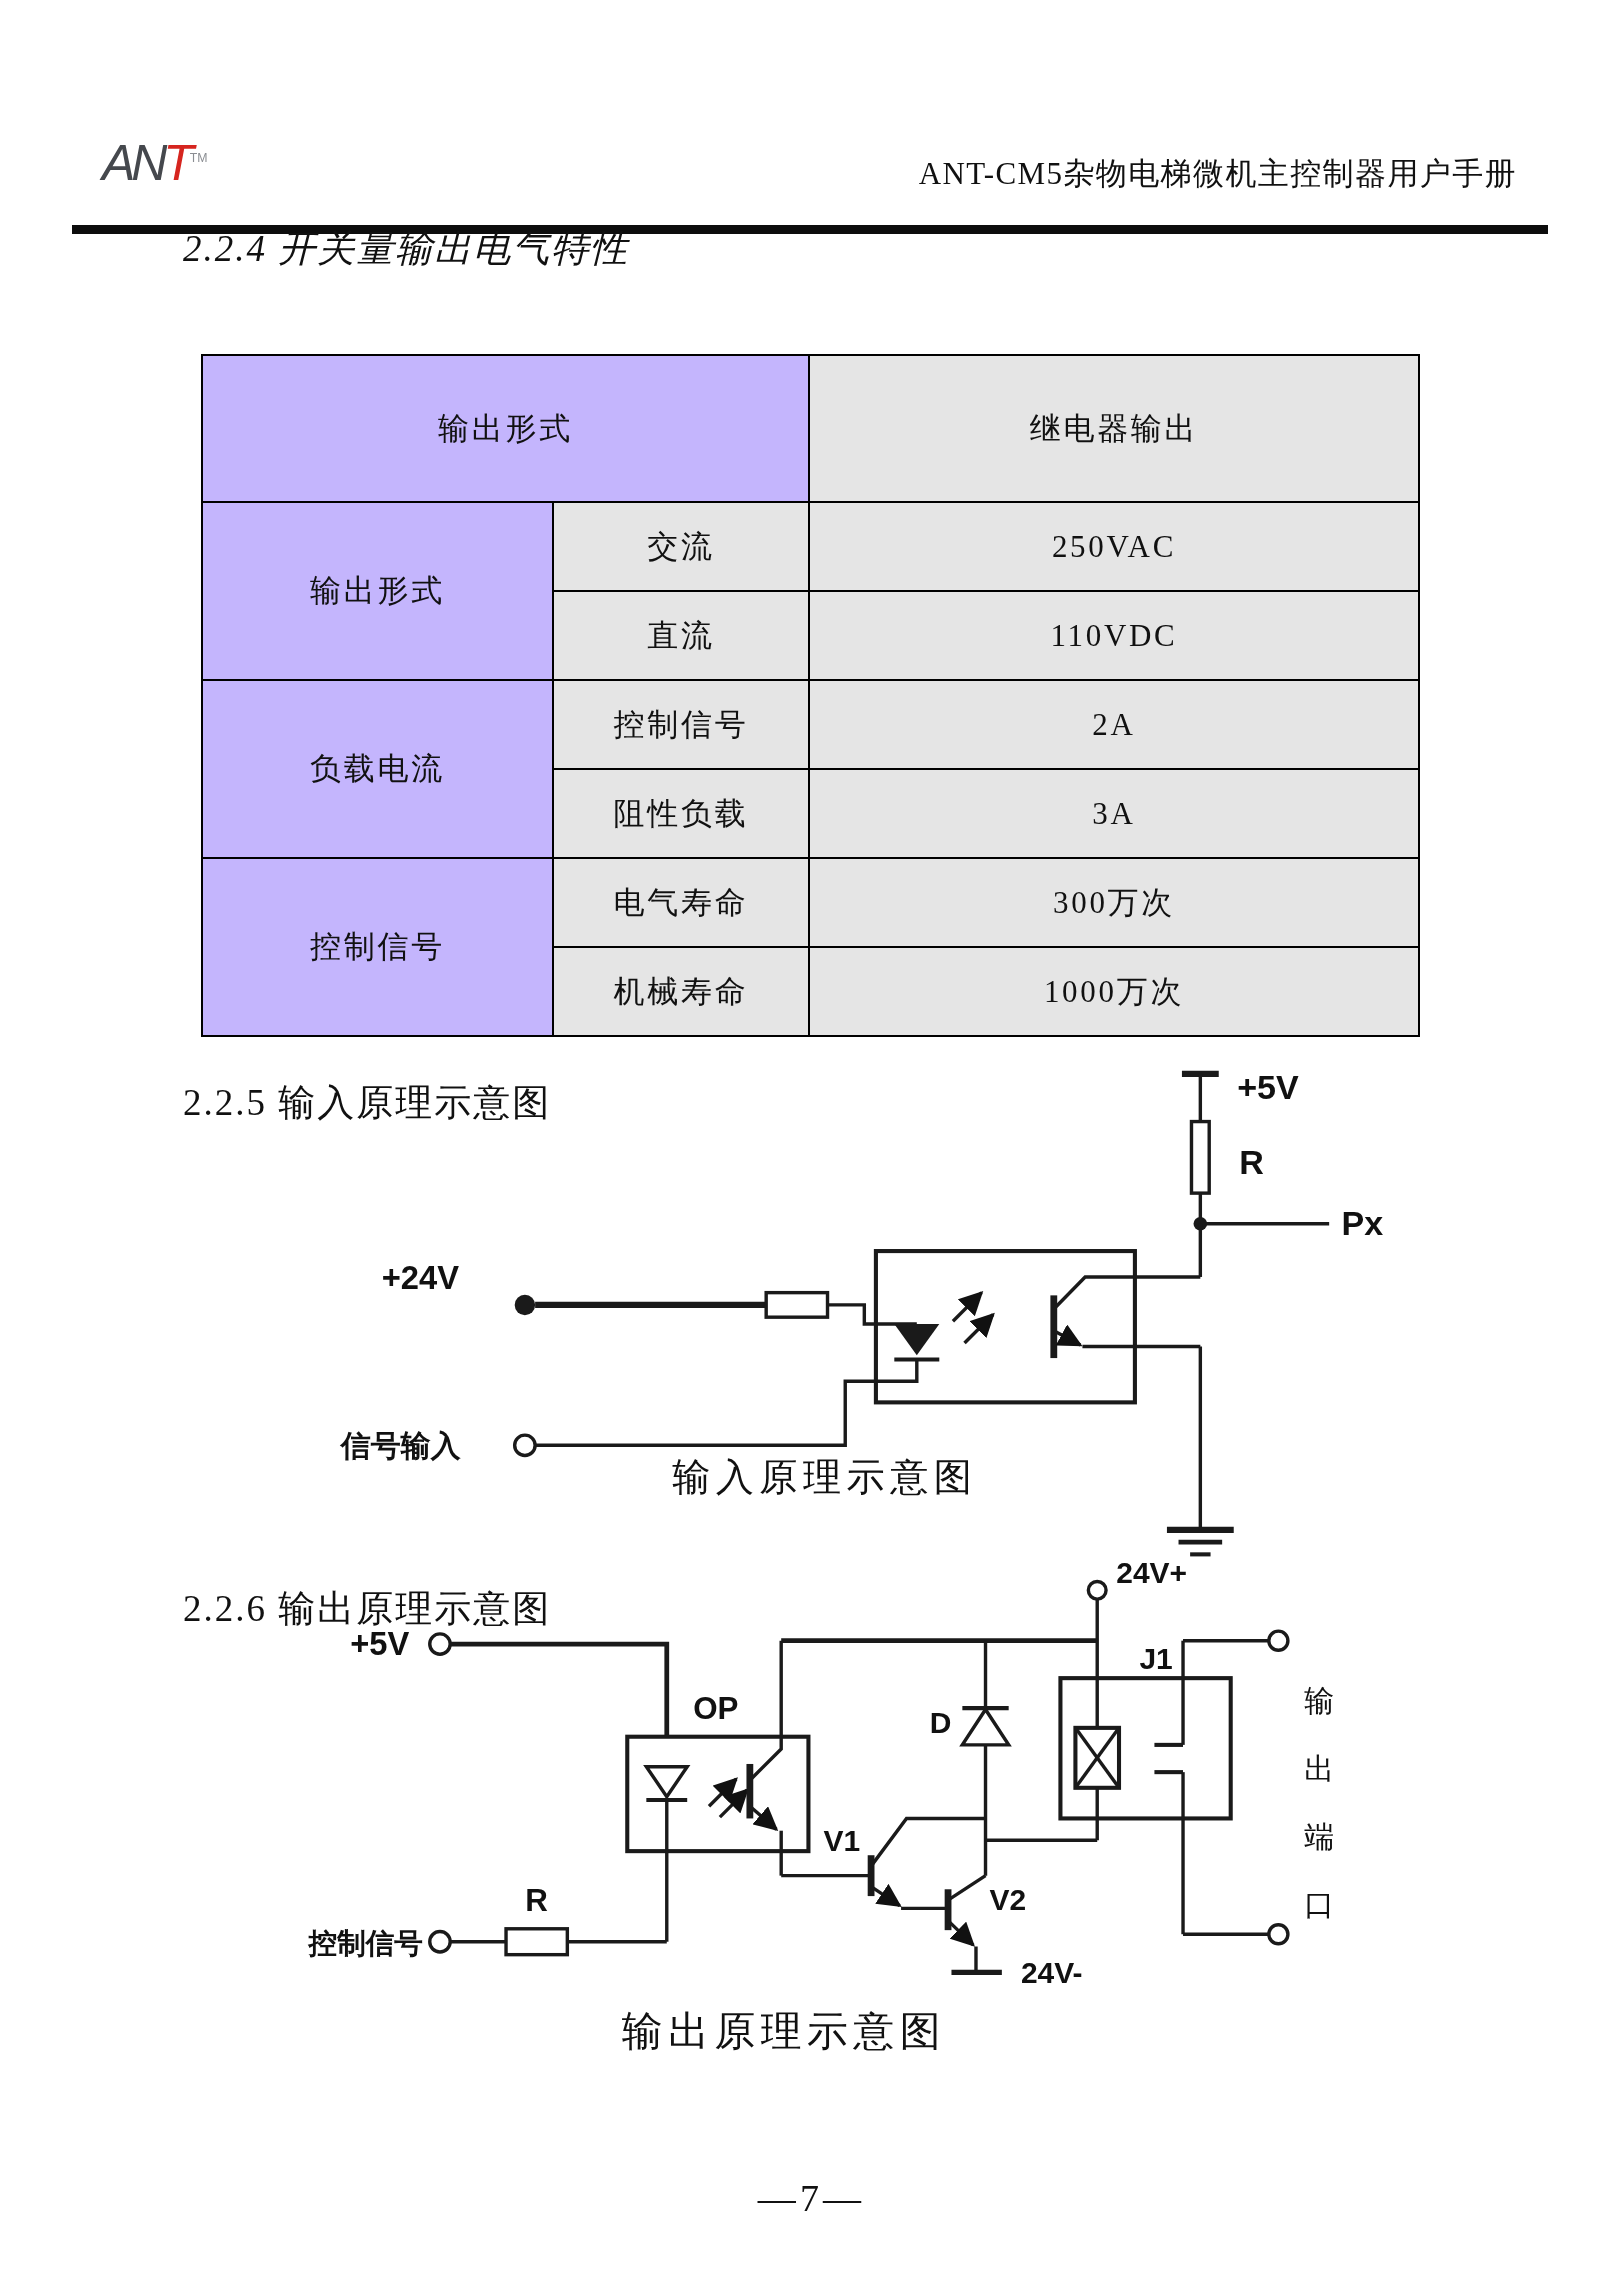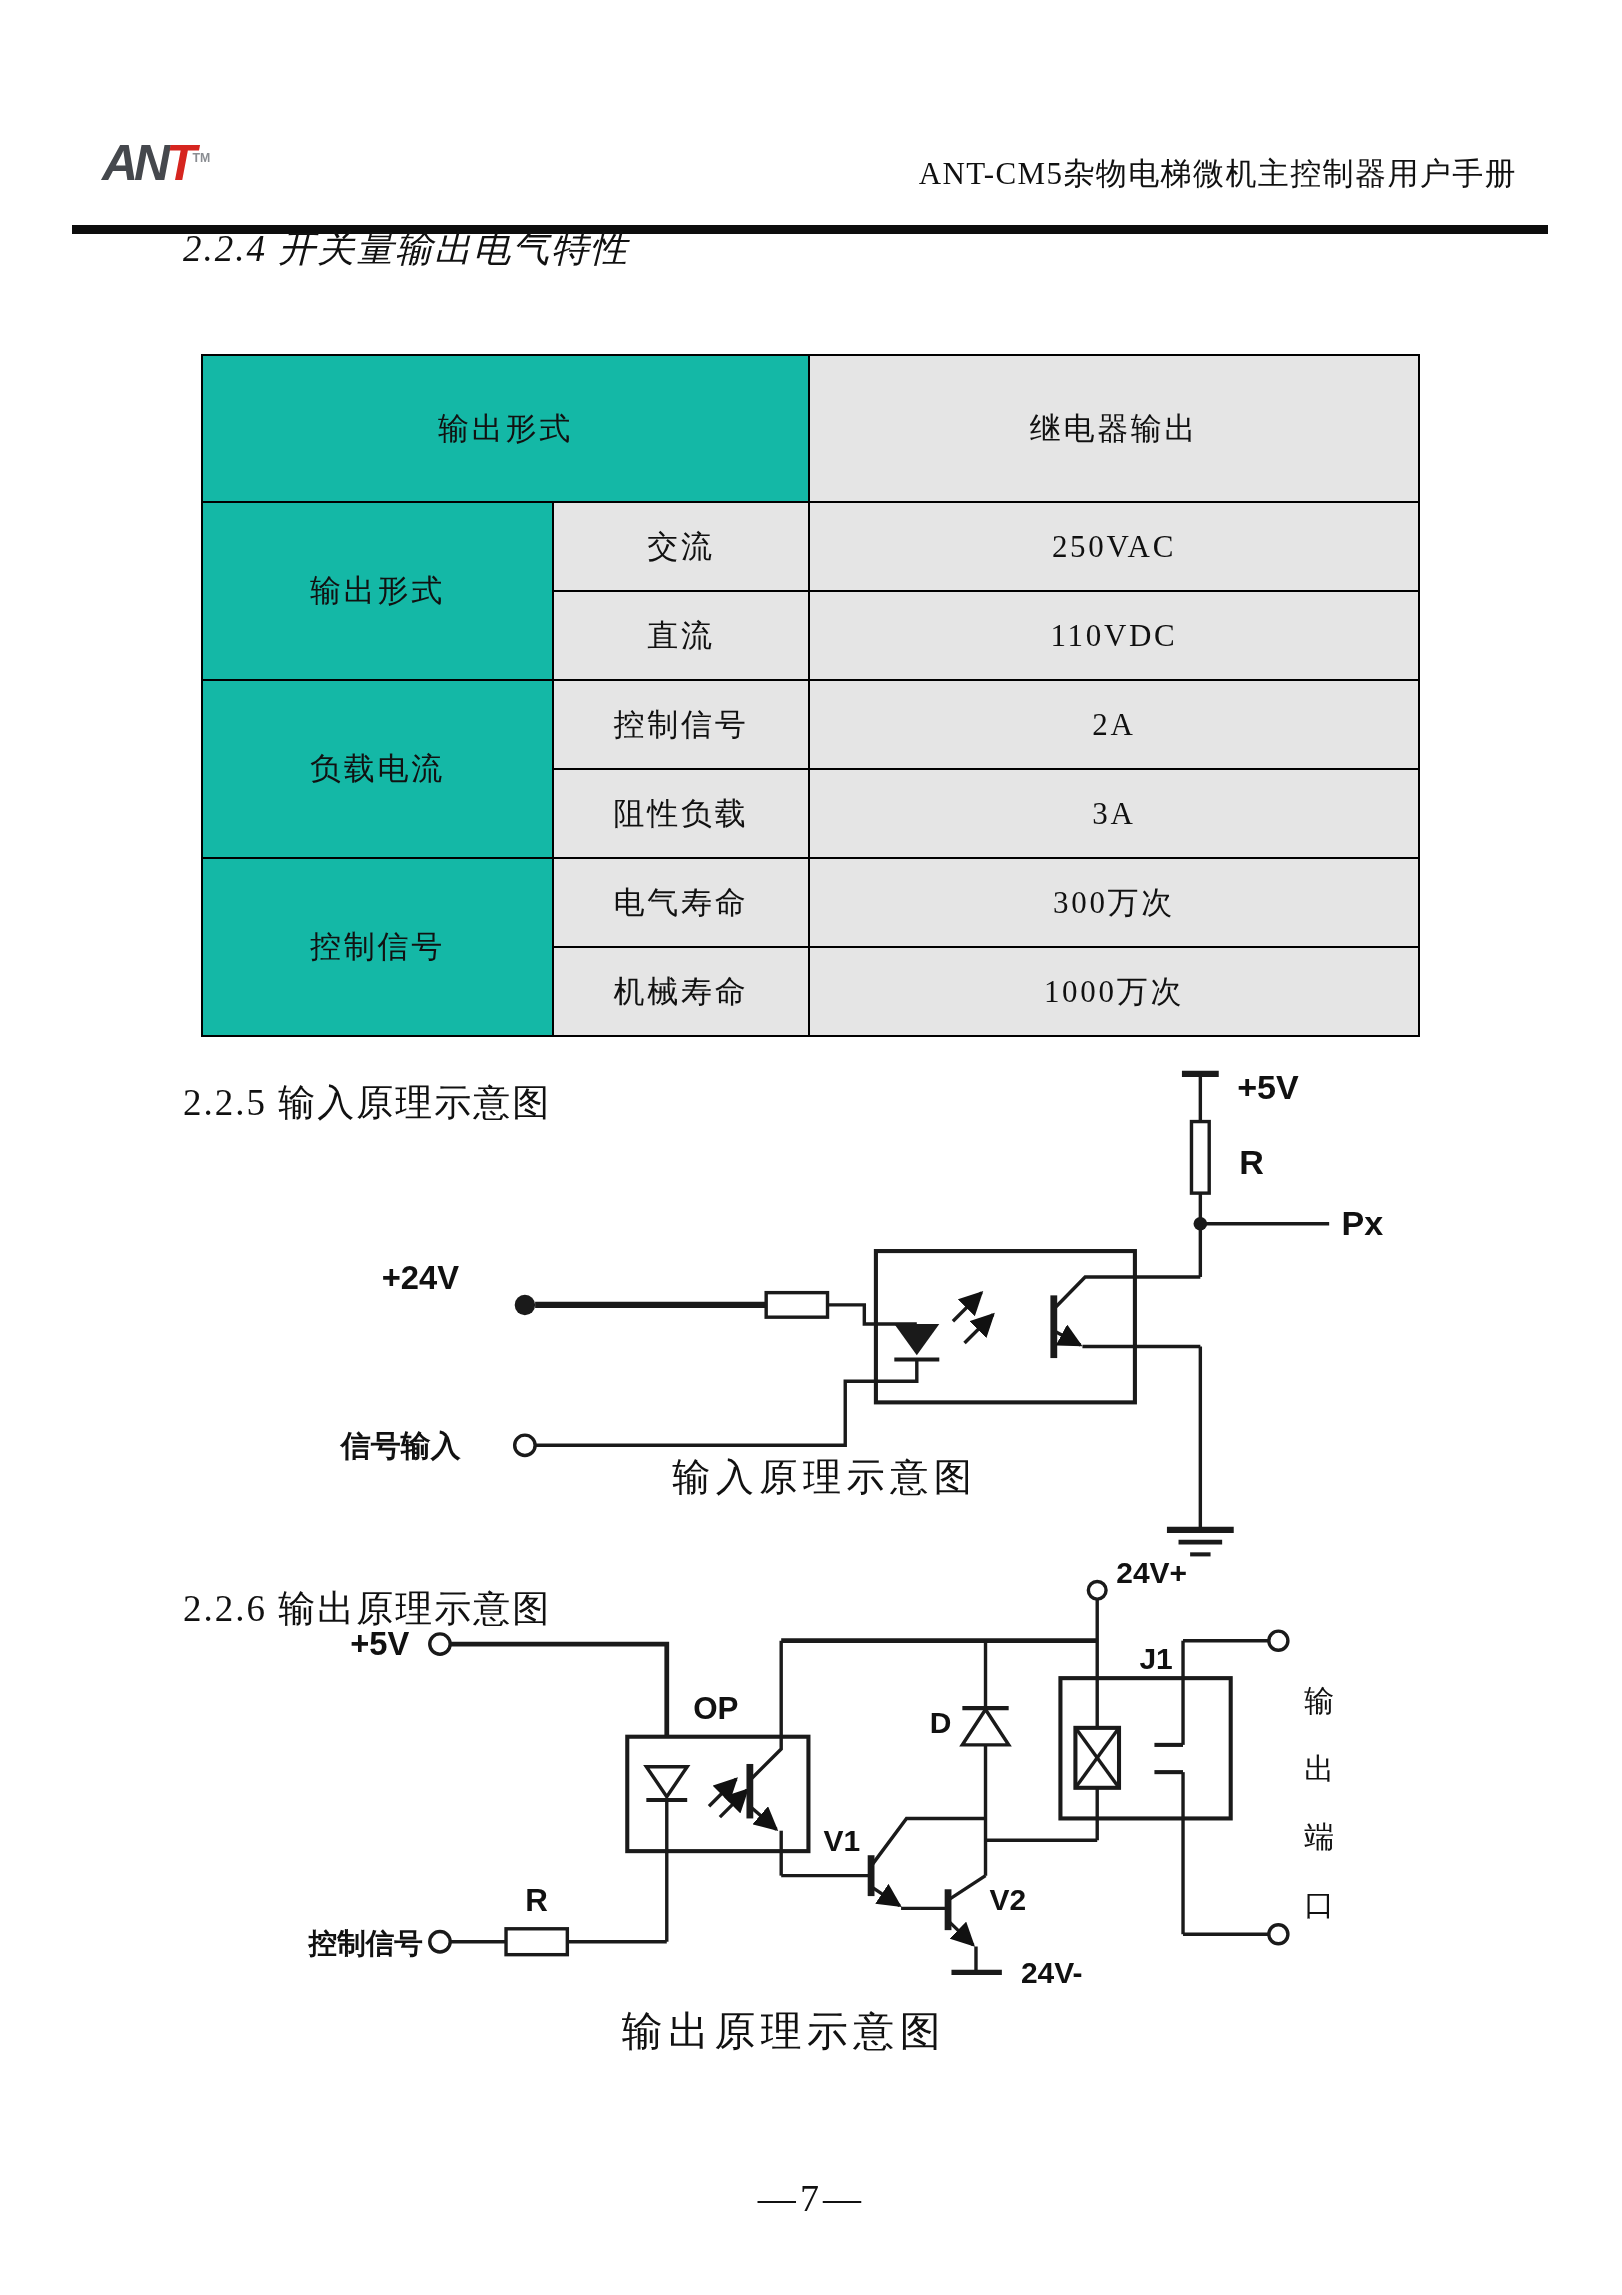--- a/index.html
+++ b/index.html
@@ -2,34 +2,34 @@
 <html style="font-size:11px"><head>
 <meta charset="utf-8">
 <style>
   html,body{margin:0;padding:0;}
   body{width:1623px;height:2295px;position:relative;background:#ffffff;overflow:hidden;
        font-family:"Liberation Serif",serif;color:#151515;}
   .abs{position:absolute;}
 
   
   .logo{left:102px;top:134px;font-family:"Liberation Sans",sans-serif;
-        font-style:italic;font-weight:700;font-size:50px;letter-spacing:-4.1px;color:#45484d;}
+        font-style:italic;font-weight:400;font-size:50px;letter-spacing:-4.1px;color:#45484d;}
   .logo .red{color:#d6251f;}
   .logo .tm{font-size:12.3px;letter-spacing:0;vertical-align:super;color:#8a8d92;font-style:normal;}
   .manual-title{right:106px;top:153px;font-size:31px;letter-spacing:1.4px;color:#111;}
   .header-rule{left:72px;top:225px;width:1476px;height:8.9px;background:#0d0d0d;}
 
   
   .sec{left:183px;font-size:37px;letter-spacing:2px;color:#111;}
 
   
   .spec{left:201px;top:354px;border-collapse:collapse;table-layout:fixed;}
   .spec td{border:2.7px solid #000;text-align:center;vertical-align:middle;
            font-size:31px;letter-spacing:2.7px;color:#111;background:#e5e5e5;}
-  .spec td.gray{background:#14b8a6;}
+  .spec td.gray{background:#c4b5fd;}
   .spec .c1{width:351px;} .spec .c2{width:256px;} .spec .c3{width:610px;}
   .hrow{height:147px;} .drow{height:89px;}
 
   svg{position:absolute;left:0;}
   svg text{fill:#111;}
   .lab{font-family:"Liberation Sans",sans-serif;font-weight:600;}
   .clab{font-family:"Liberation Sans",sans-serif;font-weight:700;}
   .cap{font-family:"Liberation Serif",serif;letter-spacing:8px;}
 
   .pageno{left:0;right:0;top:2176px;text-align:center;font-size:38px;letter-spacing:4.1px;color:#111;}

